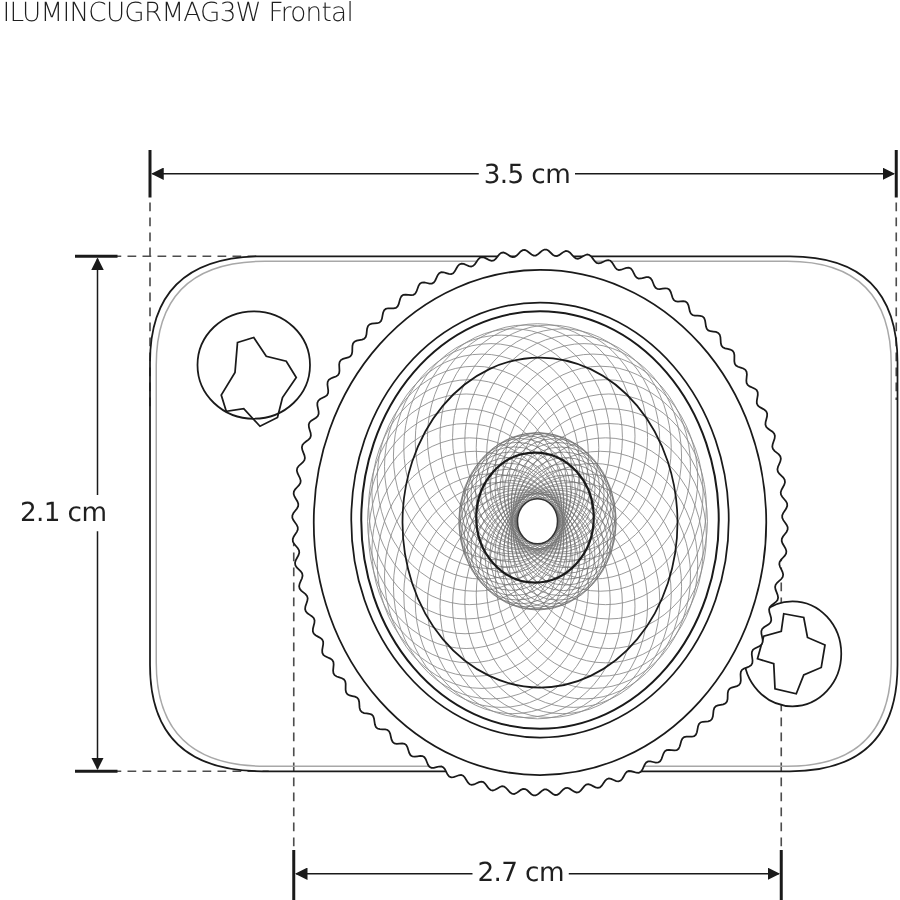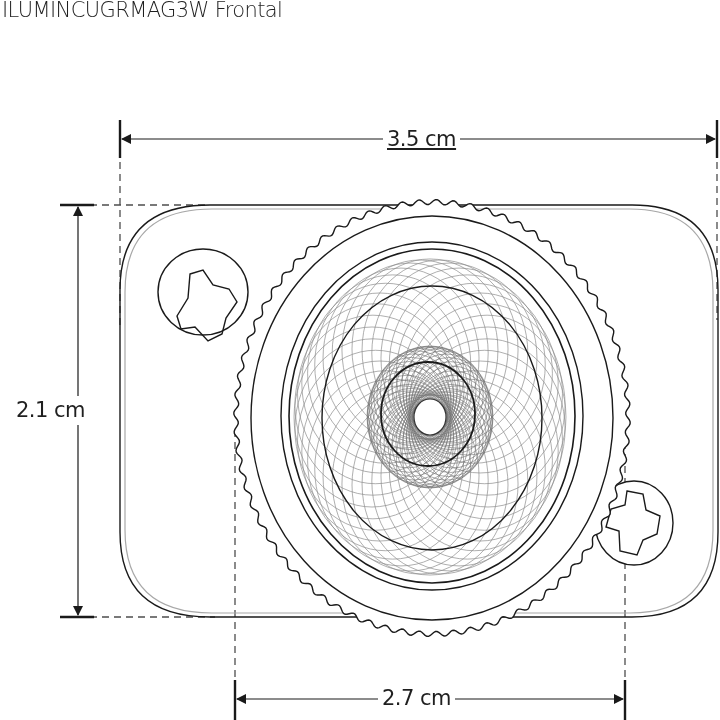--- a/index.html
+++ b/index.html
@@ -3,21 +3,21 @@
   <meta charset="utf-8">
   <style>
     html, body { margin: 0; padding: 0; background: #ffffff; }
     body { width: 720px; height: 720px; position: relative; overflow: hidden;
            font-family: "DejaVu Sans", "Liberation Sans", sans-serif; color: #1a1a1a; }
     .title { position: absolute; left: 2px; top: -2px; font-size: 21px; letter-spacing: -0.6px;
              font-weight: 300; color: #1f1f1f; white-space: nowrap; }
     svg { position: absolute; left: 0; top: 0; }
     .dim-label { position: absolute; font-size: 21px; letter-spacing: -0.5px; color: #1f1f1f;
                  background: #ffffff; white-space: nowrap; line-height: 1; }
-    #dim-top-label { left: 383px; top: 129px; padding: 0 4px; text-decoration: underline; }
+    #dim-top-label { left: 383px; top: 129px; padding: 0 4px; }
     #dim-left-label { left: 16px; top: 396px; padding: 4px 0; }
     #dim-bottom-label { left: 378px; top: 688px; padding: 0 4px; }
   </style>
 </head>
 <body>
 
 <div class="title">ILUMINCUGRMAG3W Frontal</div>
 
 <svg width="720" height="720" viewBox="0 0 720 720">
   <defs>

